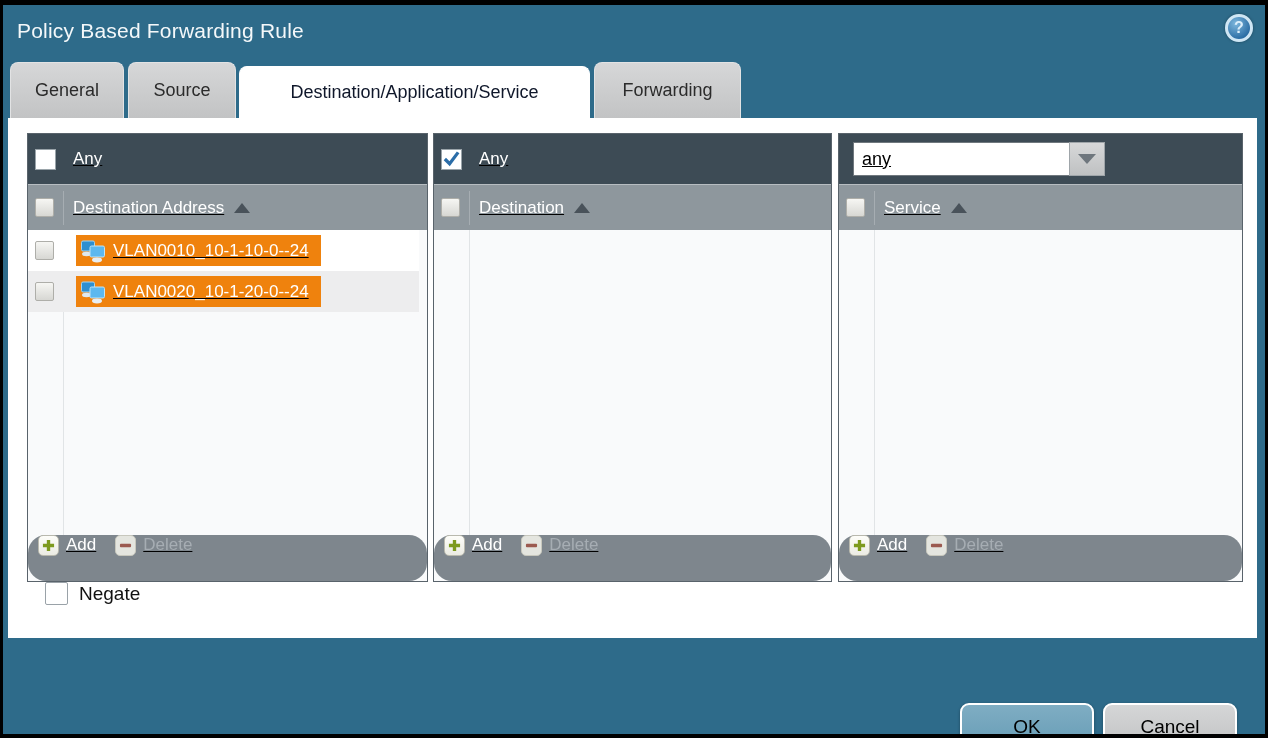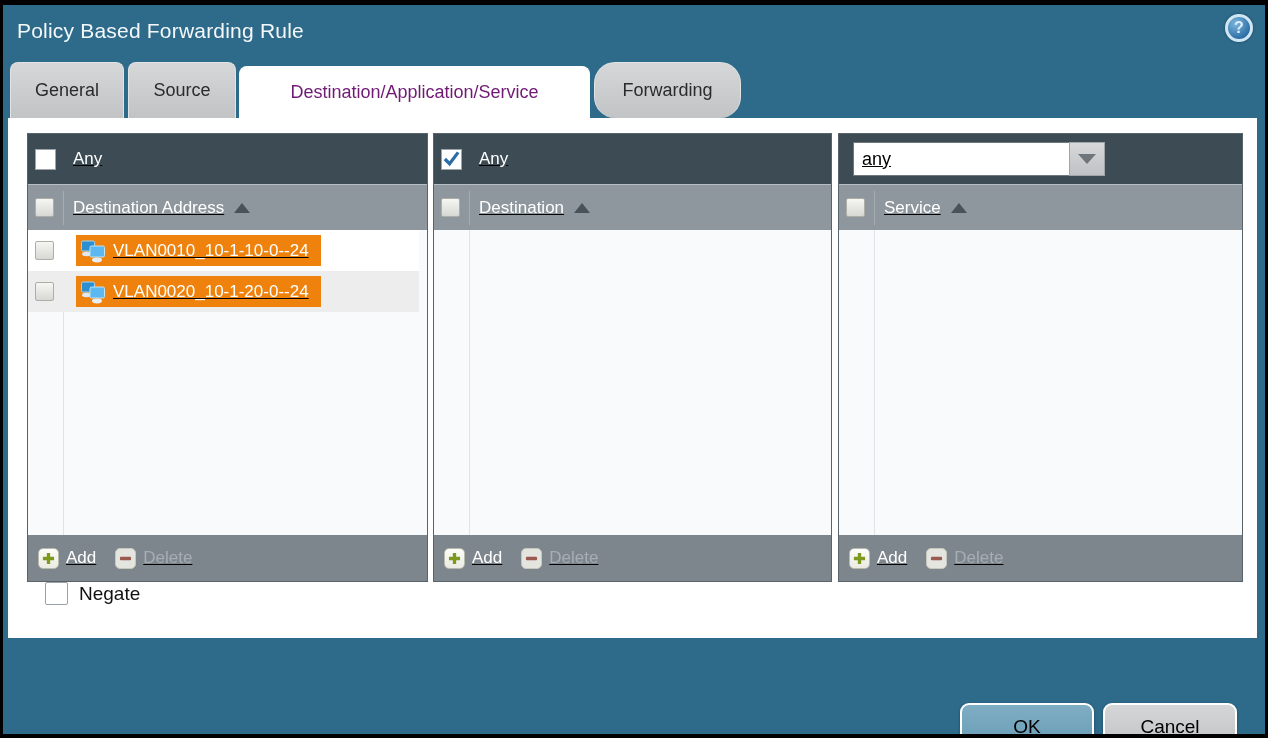--- a/index.html
+++ b/index.html
@@ -29,22 +29,22 @@
   .tab{
     height:56px;display:flex;align-items:center;justify-content:center;
     background:linear-gradient(#d6d7d8,#c2c3c4);
     border:1px solid #e2e3e4;border-bottom:none;
     border-radius:8px 8px 0 0;
     color:#2b2b2b;font-size:18px;cursor:pointer;
   }
   .tab.t1{width:114px;margin-right:4px;}
   .tab.t2{width:108px;margin-right:3px;}
   .tab.t3{width:351px;margin-right:4px;}
-  .tab.t4{width:147px;border-radius:21px;}
-  .tab.active{height:52px;background:#fff;border-color:#fff;color:#701a75;text-align:right;}
+  .tab.t4{width:147px;}
+  .tab.active{height:52px;background:#fff;border-color:#fff;color:#0f172a;text-align:right;}
   
   .panel{position:absolute;left:5px;top:113px;width:1249px;height:520px;background:#fff;}
   .cols{position:absolute;left:19px;top:15px;display:flex;}
   .col{
     height:449px;border:1px solid #59636b;background:#f9fafb;
     display:flex;flex-direction:column;text-decoration:underline;
   }
   .col.c1{width:401px;margin-right:5px;}
   .col.c2{width:399px;margin-right:6px;}
   .col.c3{width:405px;}
@@ -76,22 +76,22 @@
   .lrow{height:41px;display:flex;align-items:center;background:#fff;cursor:pointer;}
   .lrow.alt{background:#ededee;}
   .lrow .cb-small{margin-left:7px;}
   .chip{
     margin-left:22px;height:31px;background:#ef820d;
     display:flex;align-items:center;padding:0 12px 0 4px;
     color:#fff;font-size:17px;white-space:nowrap;
   }
   .chip svg{margin-right:7px;}
   .col-foot{
-    flex:0 0 46px;background:#7e868d;display:flex;align-items:center;
-    padding-left:10px;font-size:17px;
+    flex:0 0 46px;background:#7e868d;display:flex;align-items:flex-start;
+    padding-left:10px;font-size:17px;border-radius:18px;
   }
   .icon-btn{
     width:21px;height:21px;border-radius:5px;flex:0 0 21px;
     display:flex;align-items:center;justify-content:center;cursor:pointer;
   }
   .add-btn{background:linear-gradient(#fdfdf9,#ebebe3);border:1px solid #b9b9ae;}
   .del-btn{background:#e4e5df;border:1px solid #c7c7bd;}
   .add-label{color:#fff;margin:0 19px 0 7px;cursor:pointer;}
   .del-label{color:#a6adb3;margin-left:7px;}
   

